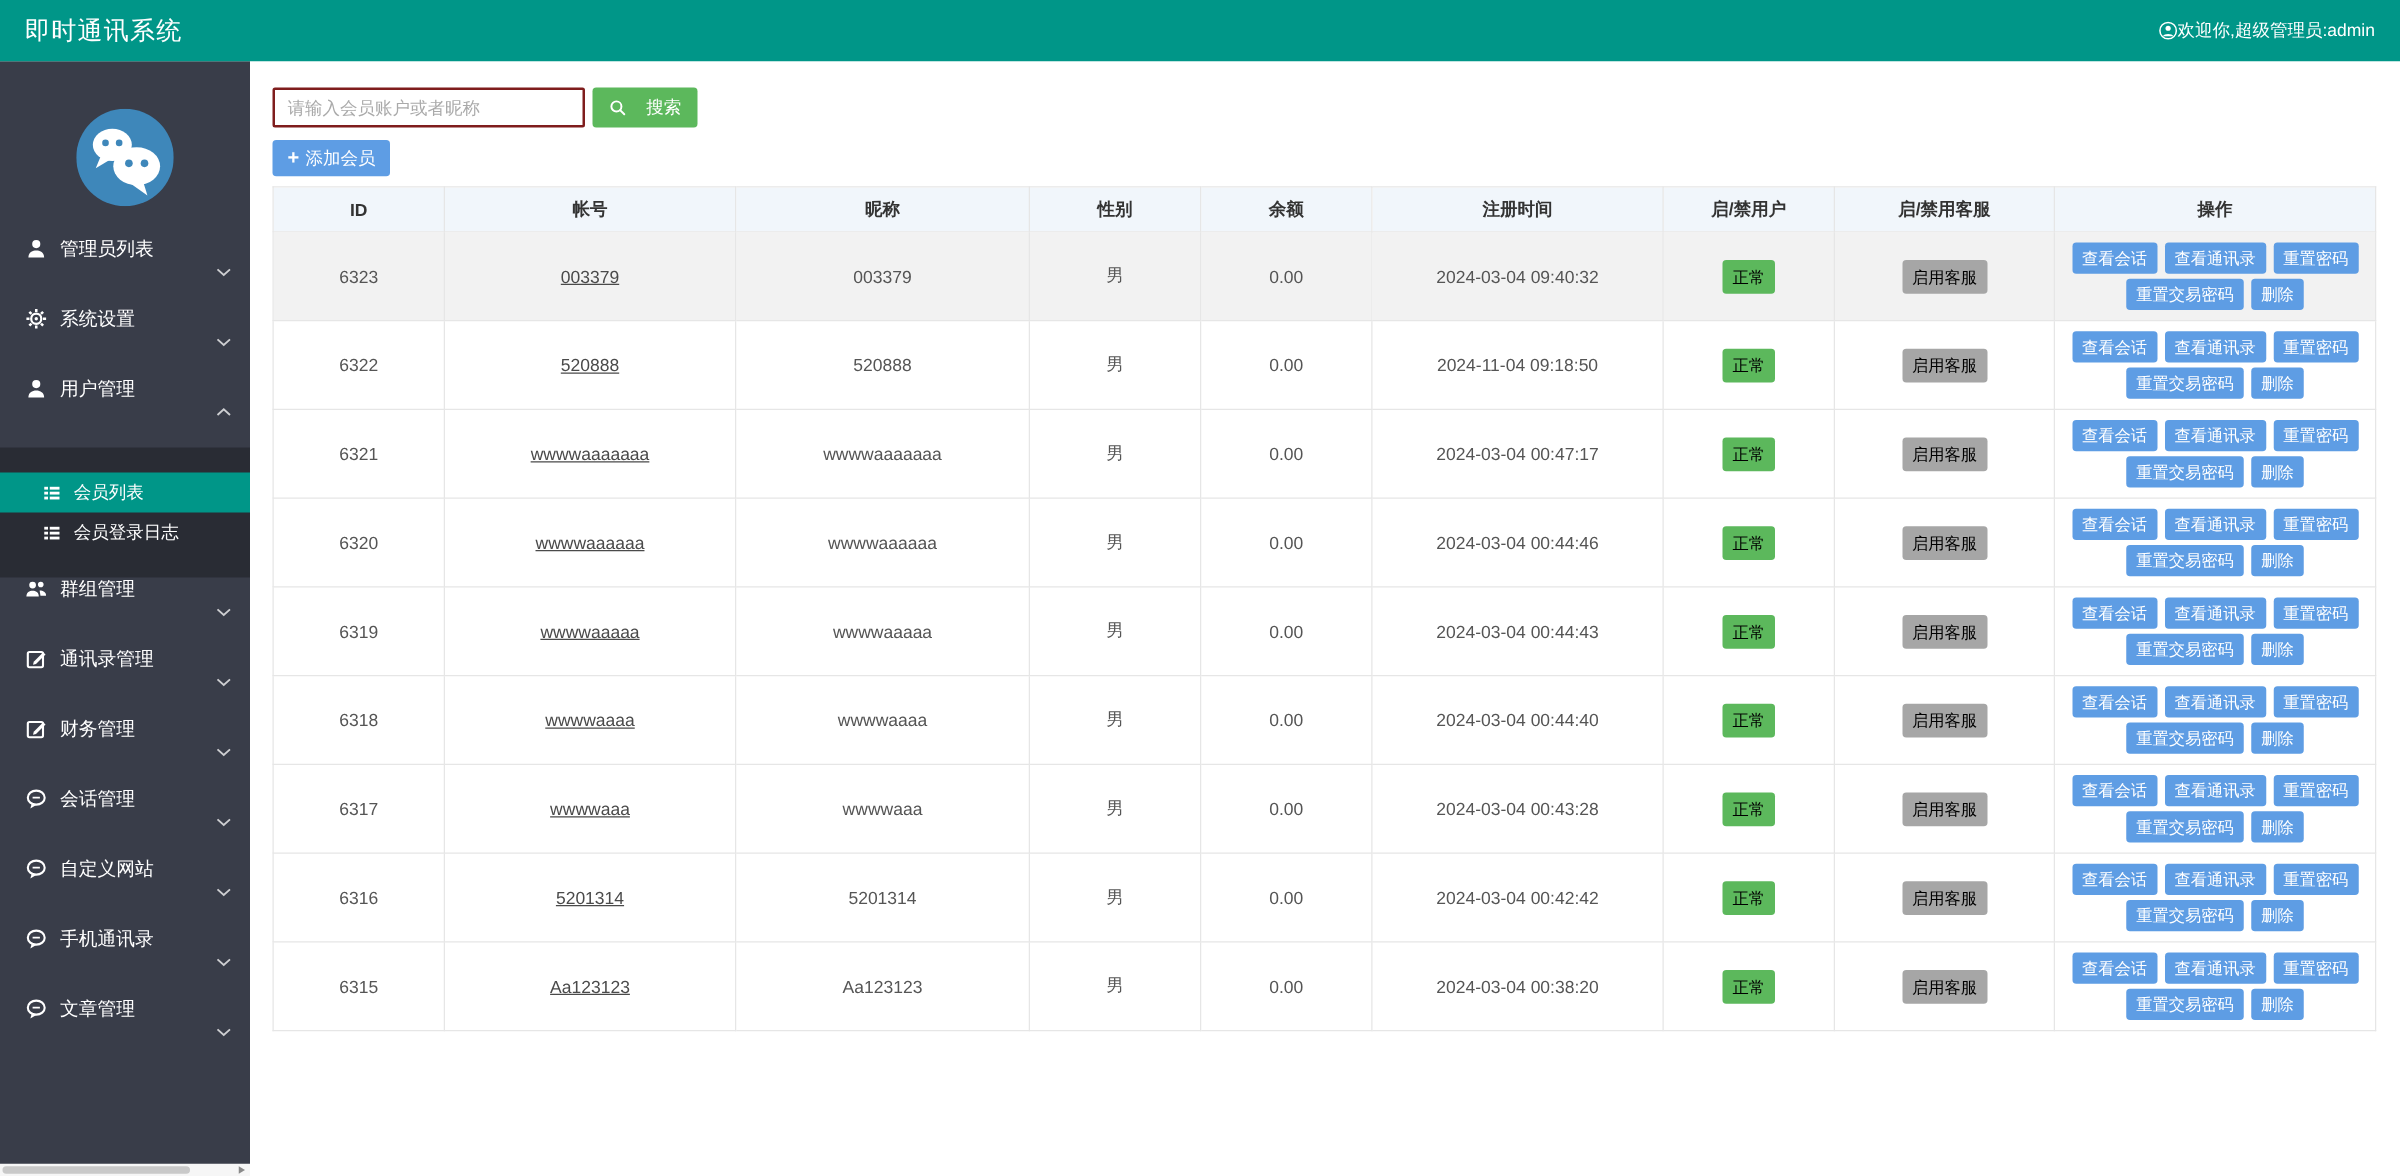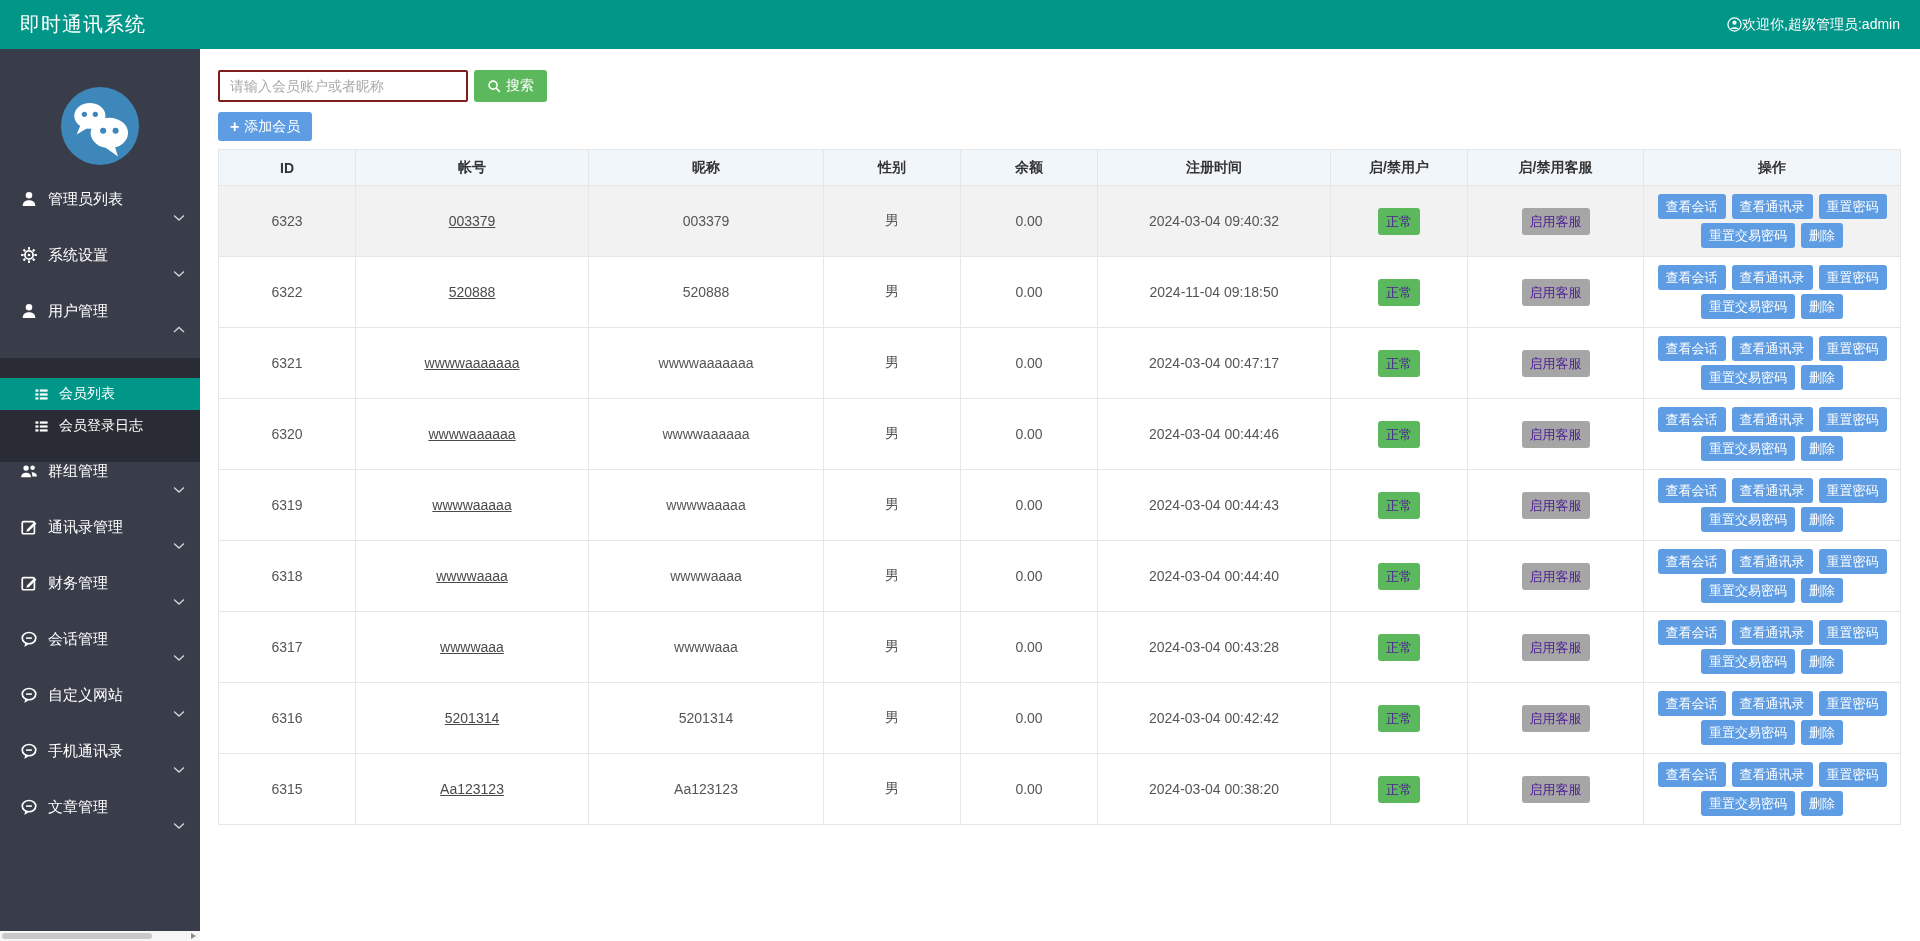--- a/index.html
+++ b/index.html
@@ -23,32 +23,32 @@
   .submenu-item{height:32px;display:flex;align-items:center;padding-left:34px;color:#ffffff;font-size:14px;cursor:pointer}
   .submenu-item .icon{width:15px;height:15px;margin-right:10px;display:inline-flex;flex:none}
   .submenu-item.active{background:var(--accent);color:#fff}
   .icon svg{width:100%;height:100%;display:block}
   .main{position:absolute;left:200px;top:49px;right:0;bottom:0;padding:21px 20px 0 18px;background:#fff;overflow:hidden}
   .search-row{display:flex;align-items:center}
   .search-input{width:250px;height:32px;border:2px solid #7f1d1d;border-radius:2px;padding:0 10px;
                 font-size:14px;color:#000000;outline:none}
   .search-input::placeholder{color:#aaa}
   .btn-search{height:32px;margin-left:6px;background:var(--green);border:none;border-radius:3px;color:#fff;
-              font-size:14px;padding:0 13px;display:inline-flex;align-items:center;gap:5px;cursor:pointer}
+              font-size:14px;padding:0 13px;display:inline-flex;align-items:center;gap:16px;cursor:pointer}
   .btn-search .icon,.btn-add .plus{display:inline-flex;width:14px;height:14px}
   .btn-add{margin-top:10px;height:29px;background:var(--blue);border:none;border-radius:3px;color:#fff;
            font-size:14px;padding:0 12px;display:inline-flex;align-items:center;gap:5px;cursor:pointer}
   .btn-add .plus{font-size:16px;line-height:14px;font-weight:bold;width:auto;height:auto}
   table.member-table{border-collapse:collapse;margin-top:8px;width:1682px;table-layout:fixed}
   .member-table th,.member-table td{border:1px solid #e6e6e6;text-align:center;font-size:14px;overflow:hidden}
   .member-table th{background:#f1f6fb;height:36px;color:#333;font-weight:bold}
   .member-table td{height:71px;color:#555}
   tr.highlighted td{background:#f2f2f2}
   a.account-link{color:#4a4a4a;text-decoration:underline;cursor:pointer}
-  .badge{display:inline-block;padding:7px 8px;border-radius:3px;color:#4c1d95;font-size:13px;line-height:1}
+  .badge{display:inline-block;padding:7px 8px;border-radius:3px;color:#000000;font-size:13px;line-height:1}
   .badge.green{background:var(--green)}
   .badge.gray{background:var(--badge-gray)}
   .abtn{display:inline-block;background:var(--blue);color:#fff;font-size:13px;padding:6px 8px;border-radius:3px;
         margin:2px 3px;border:none;cursor:pointer;line-height:1}
   .actions-line{line-height:1;white-space:nowrap}
   .hscroll{position:absolute;left:0;bottom:0;width:200px;height:10px;background:#f6f6f6;z-index:6}
   .hscroll .thumb{position:absolute;left:2px;top:2px;height:6px;width:150px;background:#c9c9c9;border-radius:3px;cursor:pointer}
   .hscroll .arrow{position:absolute;right:4px;top:2px;width:0;height:0;border-left:5px solid #8a8a8a;
                   border-top:3px solid transparent;border-bottom:3px solid transparent}
 </style>

